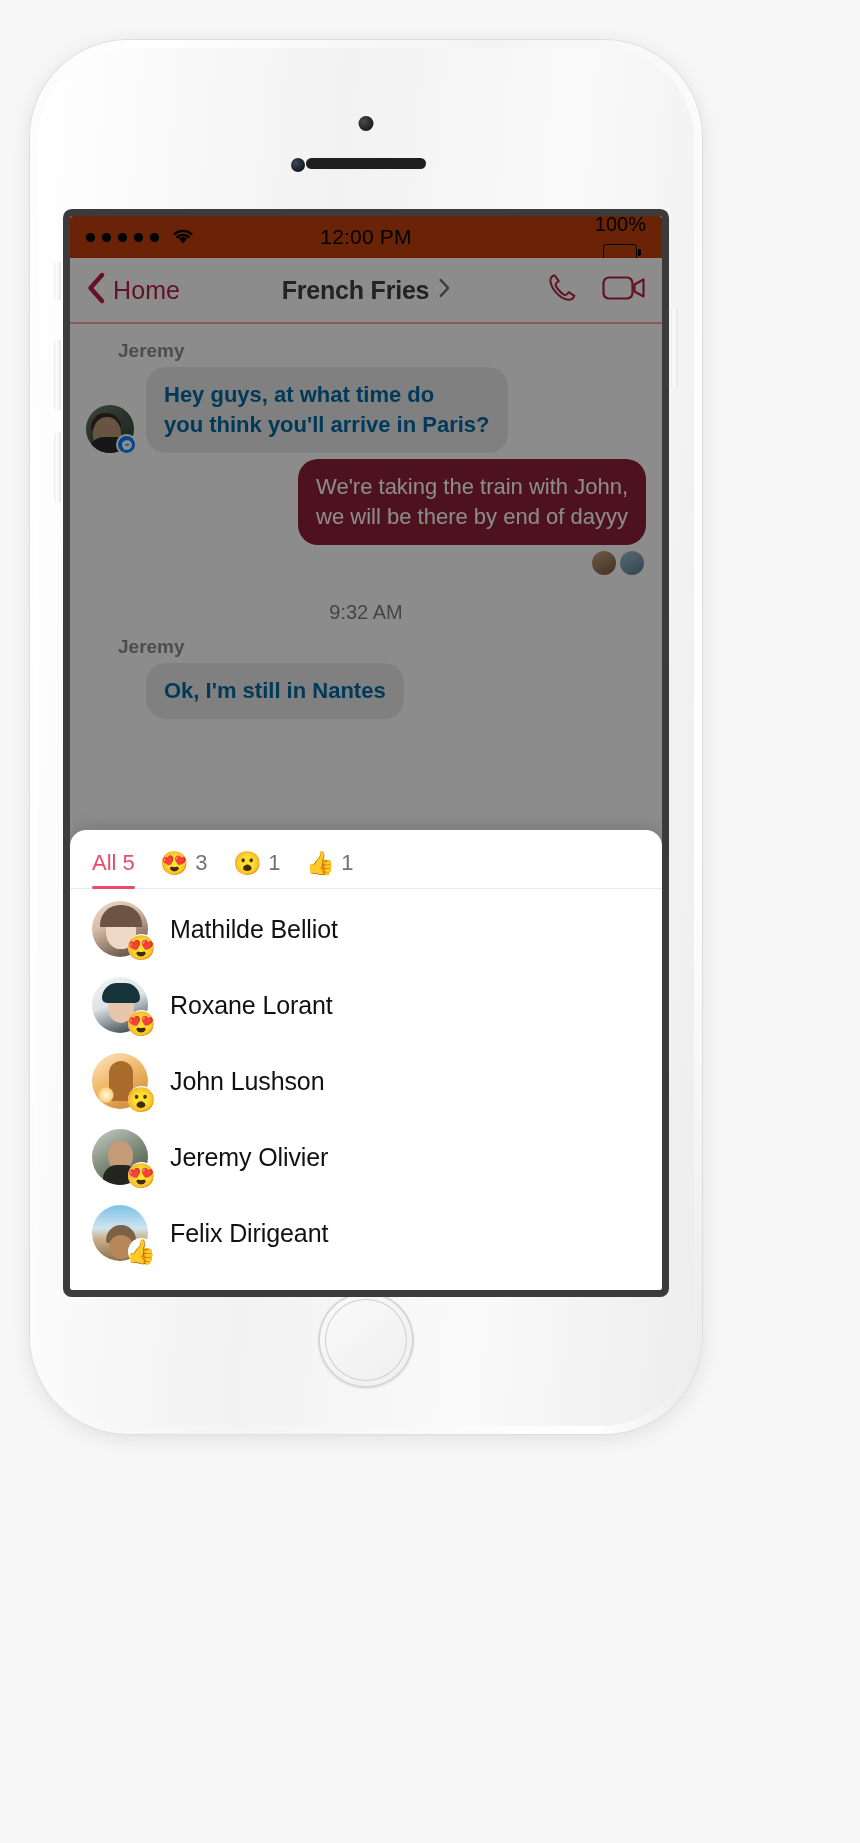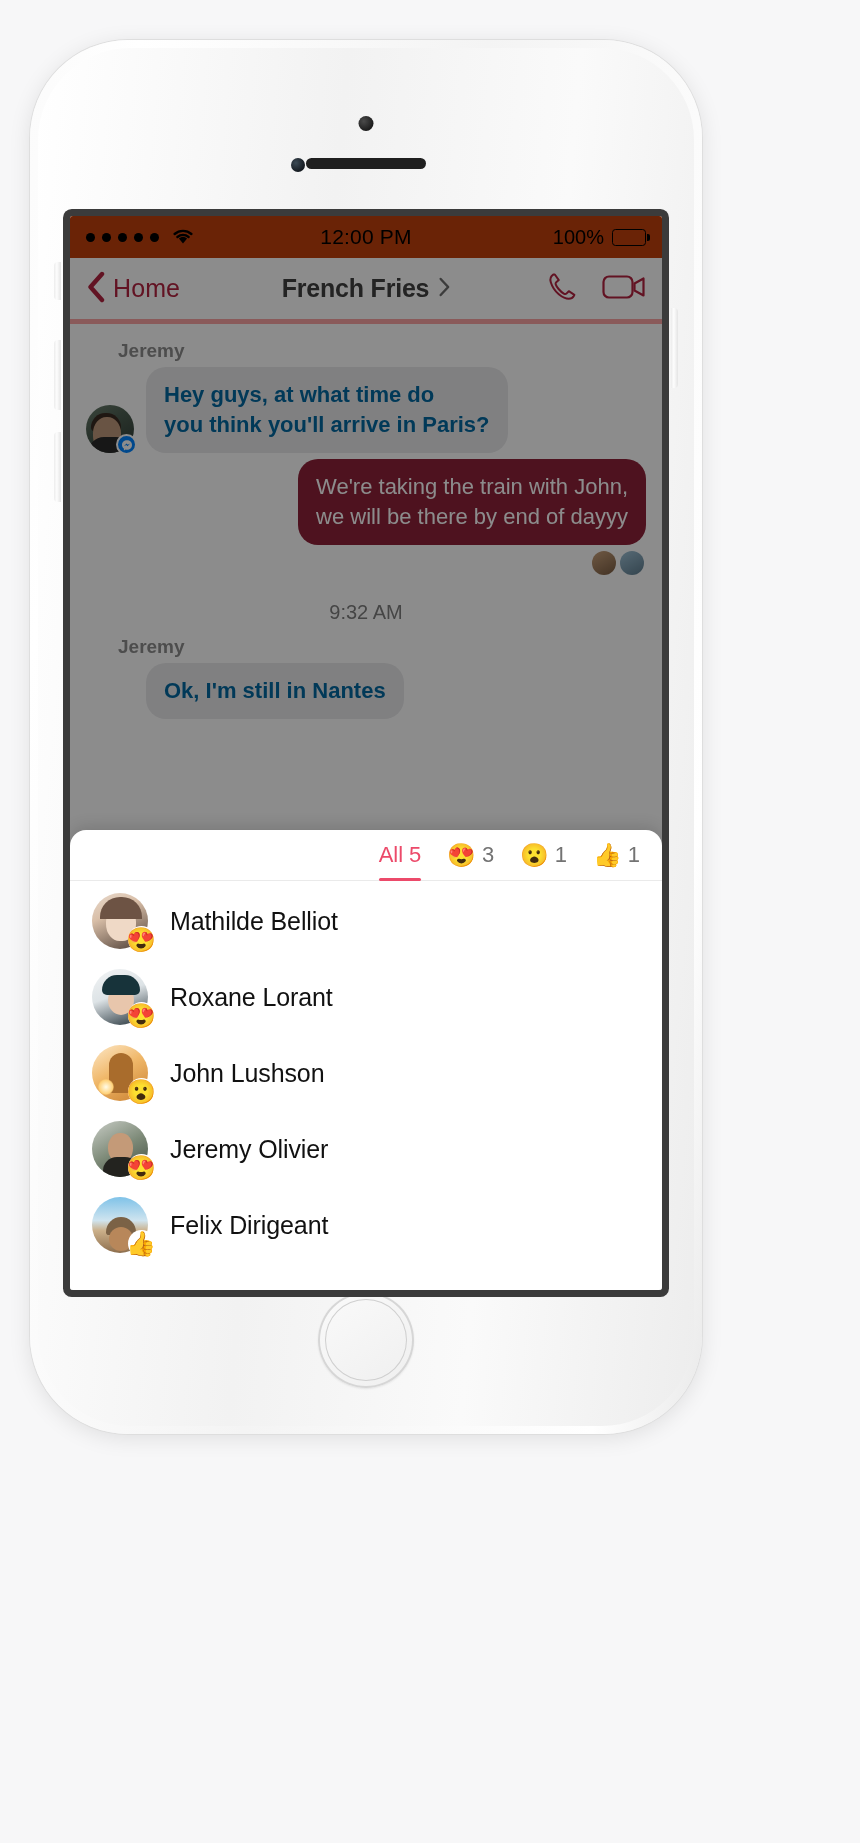--- a/index.html
+++ b/index.html
@@ -122,21 +122,21 @@
     width: 9px; height: 9px; border-radius:50%; background:#000;
     display:inline-block;
   }
   #wifi-icon { margin-left: 4px; }
   #status-time {
     position:absolute; left:50%; transform:translateX(-50%);
     font-size: 21px; font-weight: 400; color:#000;
     letter-spacing: 0.2px;
   }
   #status-right {
-    margin-left:auto; display:flex; align-items:center; gap:8px;
+    margin-left:auto; display:flex; align-items:center; gap:8px;flex-direction:column;
   }
   #battery-percent { font-size: 20px; color:#000; }
   #battery-icon {
     width: 34px; height: 17px;
     border: 1.8px solid #000;
     border-radius: 3.5px;
     position: relative;
     padding: 1.5px;
     box-sizing: border-box;
   }
@@ -147,21 +147,21 @@
     background:#000; border-radius:0 2px 2px 0;
   }
 
   #nav-bar {
     height: 66px;
     background: #ffffff;
     display:flex; align-items:center;
     padding: 0 16px;
     position: relative;
     box-sizing: border-box;
-    border-bottom: 5px solid #fca5a5;
+    border-bottom: 2px solid #fca5a5;
   }
   #nav-back { display:flex; align-items:center; gap:7px; }
   #back-chevron-icon { display:block; }
   #nav-back-label {
     font-size: 25px; color: #B32441; letter-spacing:0.1px;
   }
   #nav-title-wrap {
     position:absolute; left:50%; transform:translateX(-50%);
     display:flex; align-items:center; gap:9px;
   }
@@ -265,23 +265,22 @@
     left:0; right:0; bottom:0;
     height: 460px;
     background:#ffffff;
     border-radius: 16px 16px 0 0;
     box-shadow: 0 -3px 16px rgba(0,0,0,0.14);
     overflow:hidden;
   }
   #reaction-tabs {
     display:flex; align-items:center;
     gap: 26px;
-    padding: 12px 22px 0 22px;
+    padding: 20px 22px 0 22px;
     border-bottom: 1px solid #eaeaea;
-    justify-content: flex-end;
   }
   .reaction-tab {
     display:flex; align-items:center; gap:6px;
     padding-bottom: 12px;
     font-size: 22px;
     color: #737373;
     position: relative;
     cursor: pointer;
   }
   .reaction-tab.active { color:#EC4A6A; font-weight:400; }

